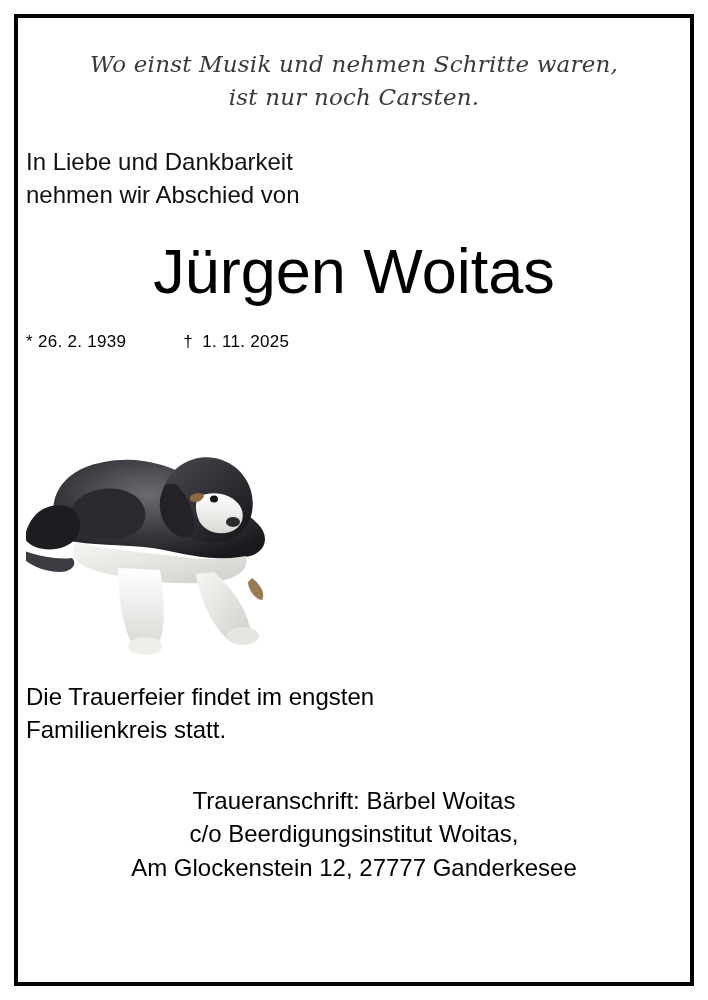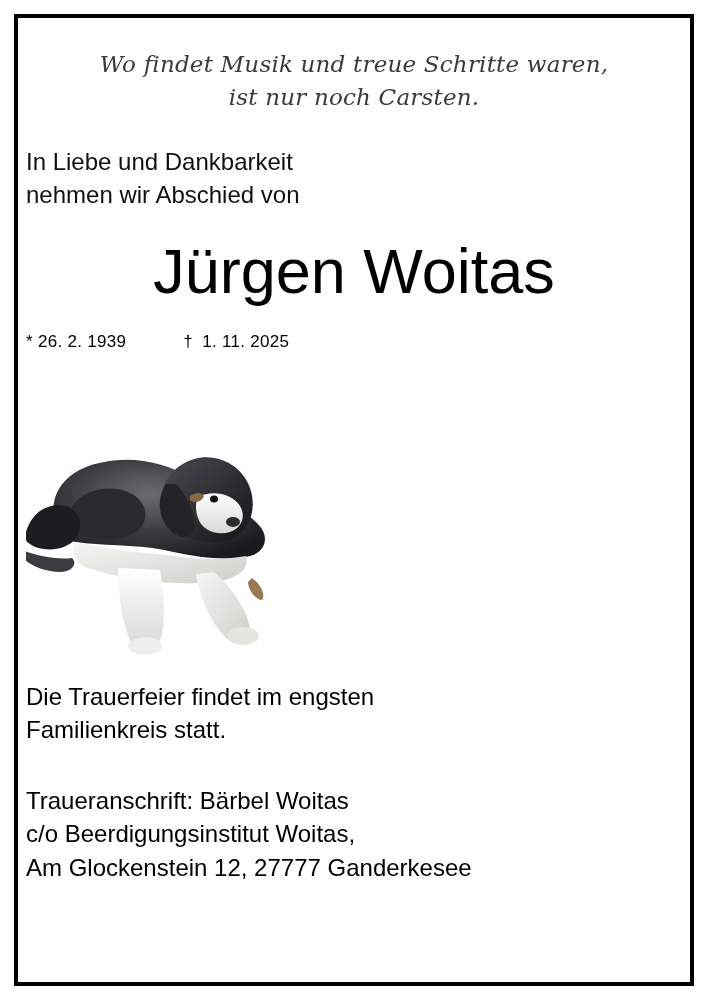--- a/index.html
+++ b/index.html
@@ -116,36 +116,36 @@
 
   .ceremony {
     text-align: left;
     font-size: 24px;
     line-height: 1.38;
     margin-top: 24px;
   }
   .ceremony .line { display: block; }
 
   .address {
-    text-align: left;
+    text-align: center;
     font-size: 24px;
     line-height: 1.4;
     margin-top: 38px;
   }
   .address .line { display: block; }
 </style>
 </head>
 <body>
 
 <div class="obituary">
   <div class="frame"></div>
   <div class="content">
 
     <div class="verse">
-      <span class="line">Wo findet Musik und treue Schritte waren,</span>
+      <span class="line">Wo einst Musik und nehmen Schritte waren,</span>
       <span class="line">ist nur noch Carsten.</span>
     </div>
 
     <div class="intro">
       <span class="line">In Liebe und Dankbarkeit</span>
       <span class="line">nehmen wir Abschied von</span>
     </div>
 
     <div class="name">Jürgen Woitas</div>
 

